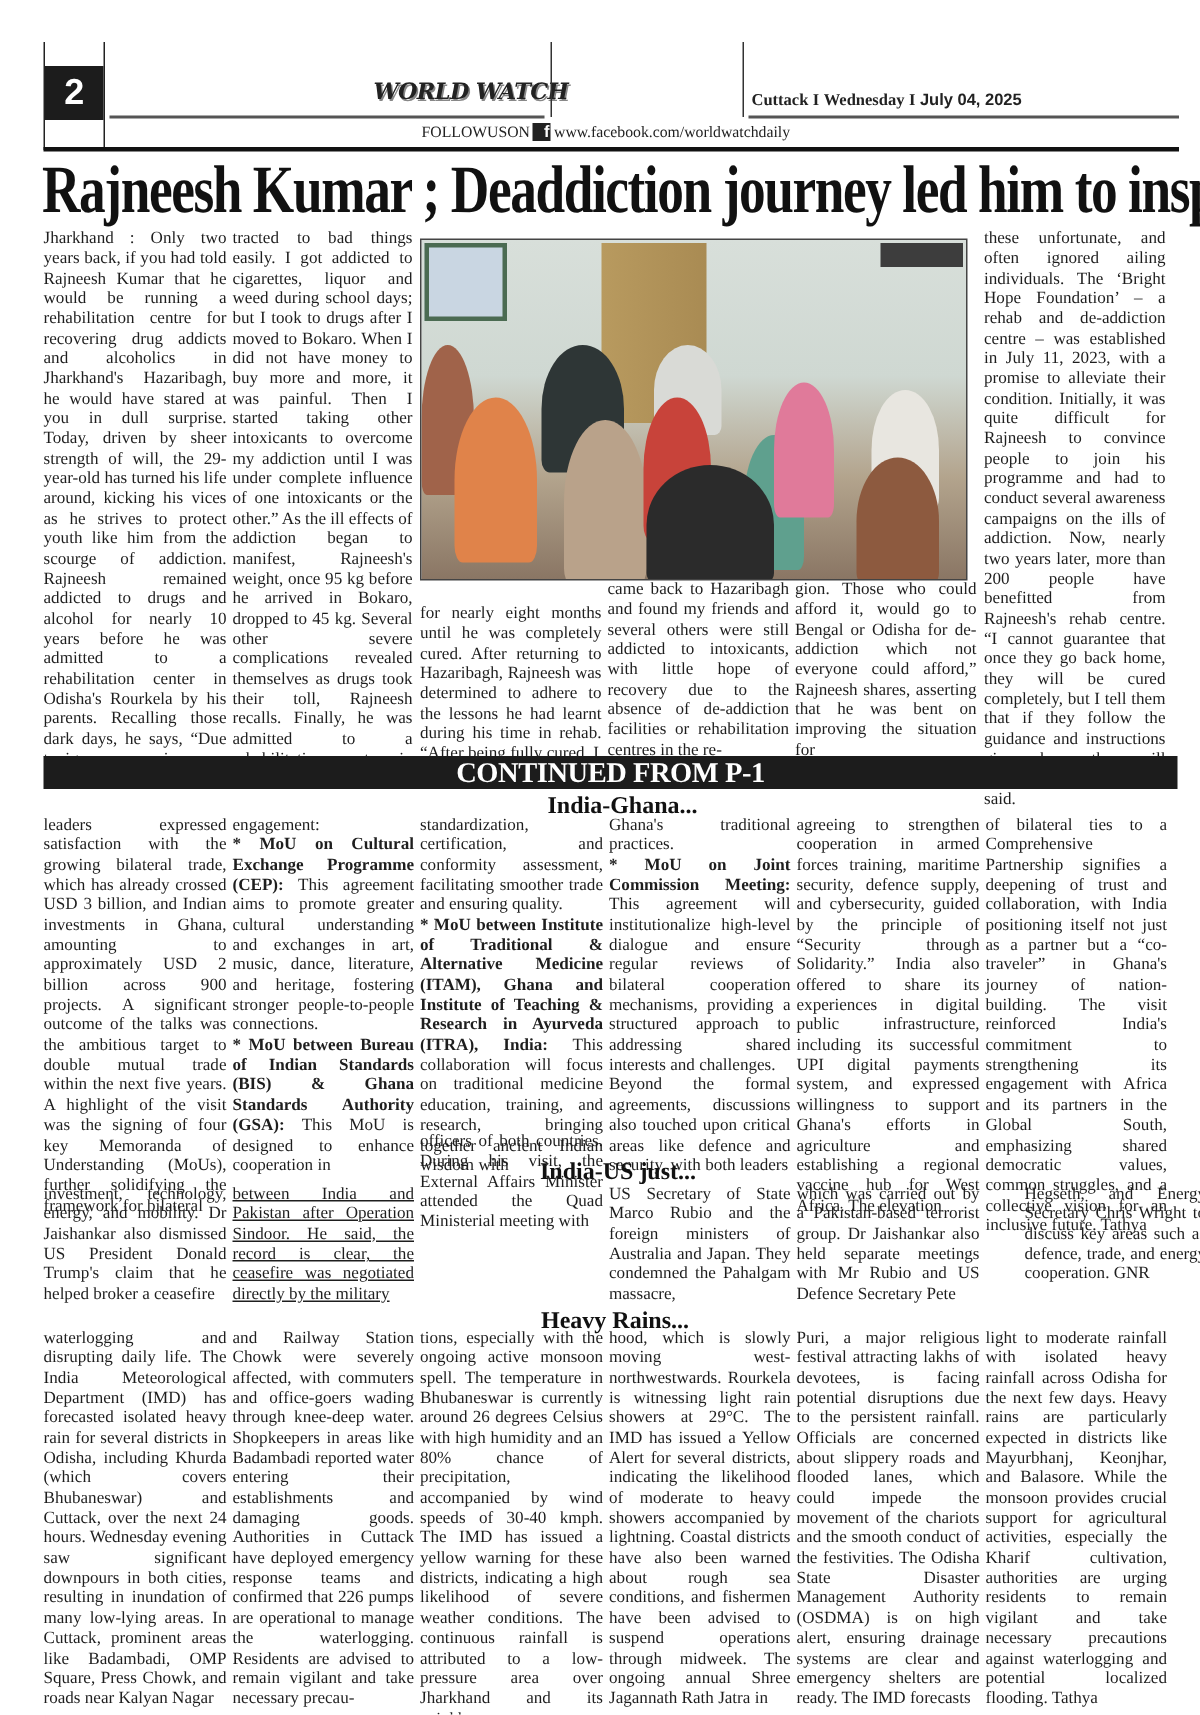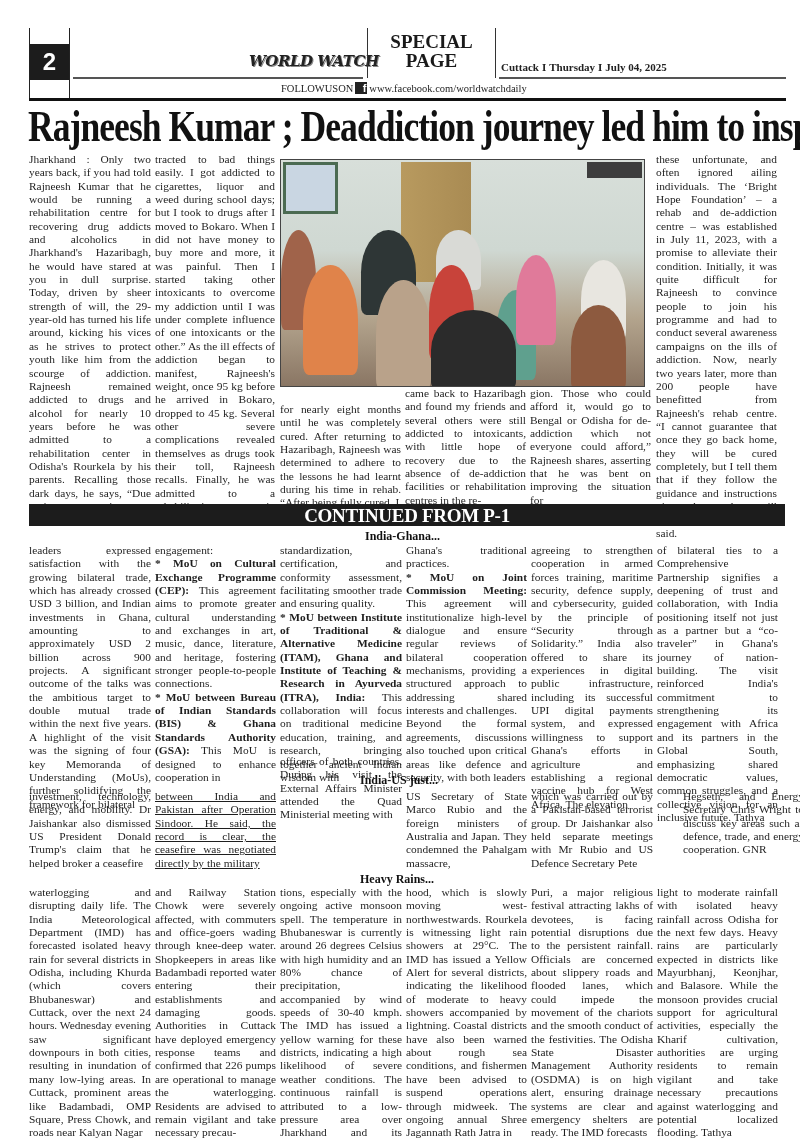--- a/index.html
+++ b/index.html
@@ -15,21 +15,21 @@
   .mh-rule-left { position: absolute; left: 44px; top: 49px; width: 290px; height: 2px; background: #555; }
   .logo { position: absolute; left: 220px; top: 16px; width: 118px; height: 32px;
     font-family: "DejaVu Serif", serif; font-weight: bold; font-style: italic; font-size: 15px; letter-spacing: -0.5px;
     color: #222; text-shadow: 1px 1px 0 #888; white-space: nowrap; line-height: 34px; }
   .mh-div1 { position: absolute; left: 338px; top: 0; width: 1px; height: 50px; background: #333; }
   .special { position: absolute; left: 340px; top: 4px; width: 125px; text-align: center; font-weight: bold;
     font-size: 19px; line-height: 19px; color: #1a1a1a; }
   .mh-div2 { position: absolute; left: 466px; top: 0; width: 1px; height: 50px; background: #333; }
   .dateline { position: absolute; left: 472px; top: 33px; font-size: 11px; font-weight: bold; white-space: nowrap; color: #222; }
   .dateline .sep { margin: 0 3px; }
-  .dateline .dt { font-family: Liberation Serif, serif; }
+  .dateline .dt { font-family: Liberation Sans, sans-serif; }
   .mh-rule-right { position: absolute; left: 470px; top: 49px; width: 287px; height: 2px; background: #555; }
   .follow { position: absolute; left: 252px; top: 54px; font-size: 10.5px; white-space: nowrap; color: #222; display: flex; align-items: center; gap: 2px; }
   .fb-icon { display: inline-block; width: 12px; height: 12px; background: #222; color: #fff; font-family: "Liberation Sans", sans-serif;
     font-weight: bold; font-size: 11px; line-height: 13px; text-align: right; padding-right: 1px; }
   .mh-bottom { position: absolute; left: 0; top: 70px; width: 757px; height: 3px; background: #111; }
 
   
   .headline { position: absolute; left: 28px; top: 102px; width: 760px; font-family: "Liberation Serif", serif; font-weight: bold;
     font-size: 45px; line-height: 48px; letter-spacing: -1.2px; white-space: nowrap; color: #111; transform: scaleX(0.79); transform-origin: left top; }
 
@@ -39,39 +39,35 @@
 
   .photo { position: absolute; left: 280px; top: 159px; width: 365px; height: 228px; border: 1px solid #444; overflow: hidden;
     background: linear-gradient(180deg, #d8dfda 0%, #cfd8d2 40%, #b3a48d 70%, #8a7664 100%); }
   .ph-window { position: absolute; left: 2px; top: 2px; width: 55px; height: 52px; background: #c9d6e2; border: 3px solid #4b6b52; }
   .ph-door { position: absolute; left: 120px; top: 2px; width: 70px; height: 120px; background: linear-gradient(90deg, #b89a5f, #a98b53); }
   .ph-board { position: absolute; right: 2px; top: 2px; width: 55px; height: 16px; background: #3d3d3d; }
   .ph-person { position: absolute; border-radius: 50% 50% 10% 10%; }
 
   .banner { position: absolute; left: 29px; top: 504px; width: 756px; height: 22px; background: #1c1c1c; color: #fff; text-align: center;
     font-weight: bold; font-size: 19px; line-height: 23px; letter-spacing: -0.3px; }
-  .subhead { position: absolute; font-weight: bold; font-size: 12px; text-align: left; color: #111; white-space: nowrap; }
+  .subhead { position: absolute; font-weight: bold; font-size: 16px; text-align: center; color: #111; white-space: nowrap; }
 </style>
 </head>
 <body>
 
 <div class="masthead">
   <div class="mh-leftline"></div>
   <div class="mh-innerline"></div>
   <div class="page-num">2</div>
   <div class="logo">WORLD WATCH</div>
   <div class="mh-rule-left"></div>
   <div class="mh-div1"></div>
-  <div class="special">
-    <div>SPECIAL</div>
-    <div>PAGE</div>
-  </div>
   <div class="mh-div2"></div>
   <div class="dateline">
-    <span>Cuttack</span><span class="sep">I</span><span>Thursday</span><span class="sep">I</span><span class="dt">July 04, 2025</span>
+    <span>Cuttack</span><span class="sep">I</span><span>Wednesday</span><span class="sep">I</span><span class="dt">July 04, 2025</span>
   </div>
   <div class="mh-rule-right"></div>
   <div class="follow">
     <span>FOLLOWUSON</span>
     <span class="fb-icon">f</span>
     <span>www.facebook.com/worldwatchdaily</span>
   </div>
   <div class="mh-bottom"></div>
 </div>
 

